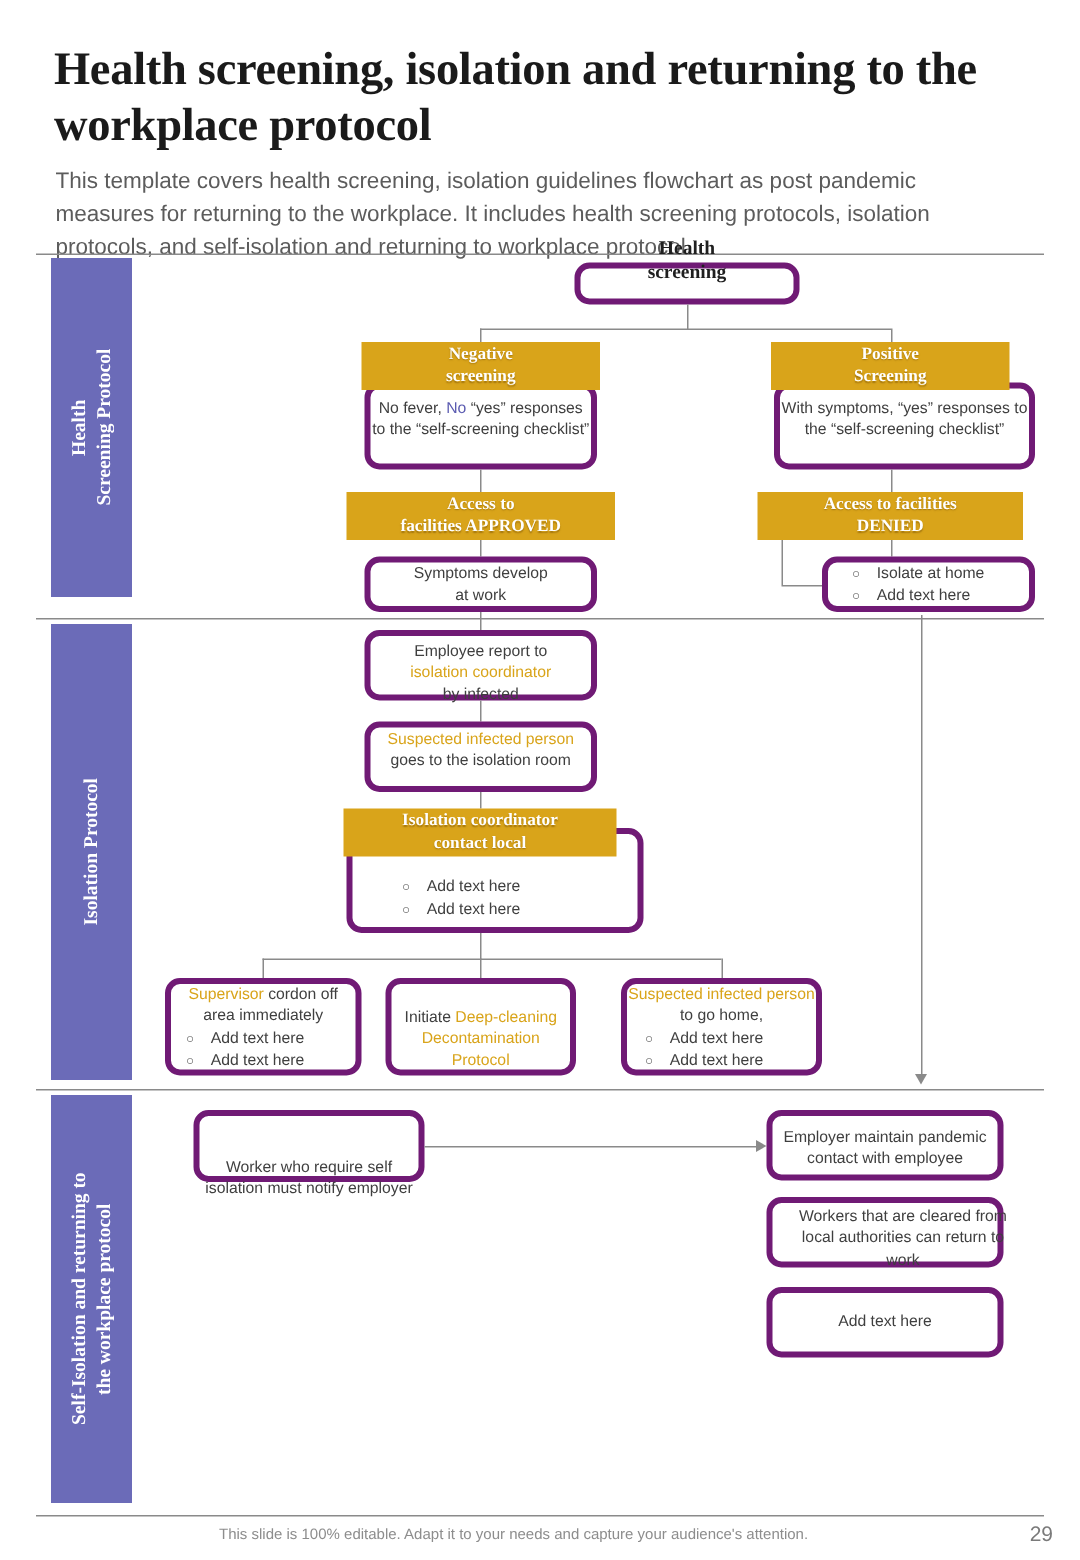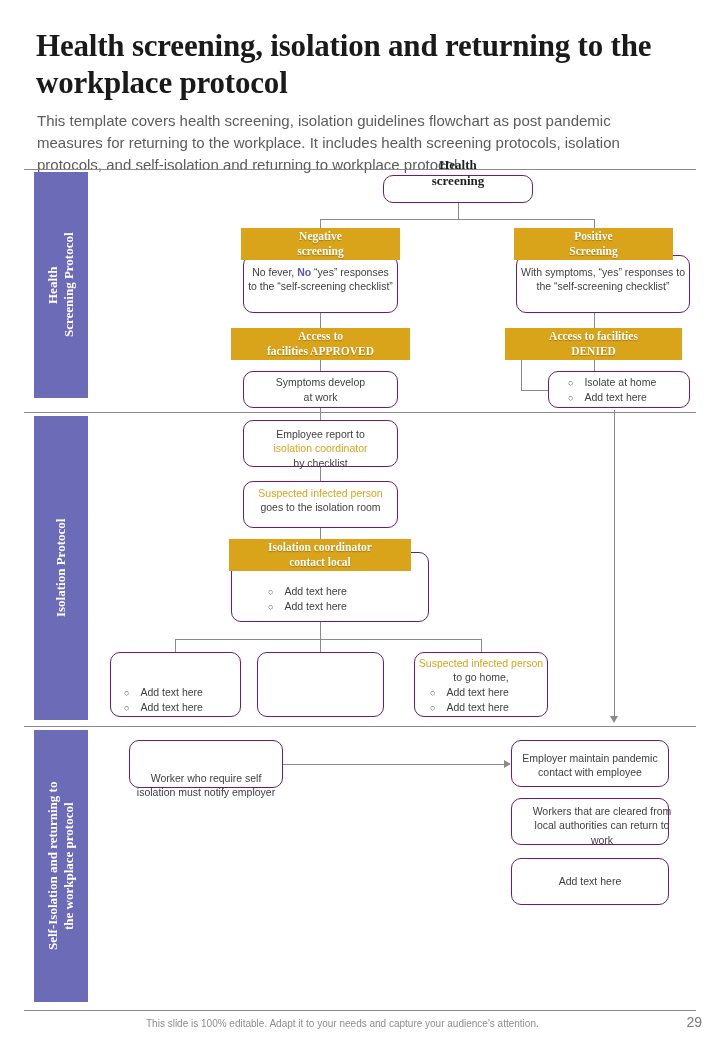--- a/index.html
+++ b/index.html
@@ -30,21 +30,21 @@
   .band-label{
     position:absolute;left:0;top:0;width:100%;height:100%;
     display:flex;align-items:center;justify-content:center;
     color:#ffffff;font-family:"Liberation Serif", serif;font-weight:bold;
     writing-mode:vertical-rl;transform:rotate(180deg);
     text-align:center;line-height:1.25;white-space:pre-line;
   }
 
   
   .rbox{
-    position:absolute;border:1px solid #701a75;border-radius:10px;
+    position:absolute;border:4px solid #701a75;border-radius:10px;
     background:#ffffff;box-sizing:border-box;
     display:flex;align-items:center;justify-content:center;
     text-align:center;font-size:10.5px;line-height:1.35;color:#3f3f3f;
   }
   .goldbar{
     position:absolute;background:#d9a41a;box-sizing:border-box;
     display:flex;align-items:center;justify-content:center;
     color:#ffffff;text-align:center;
     font-family:"Liberation Serif", serif;font-weight:bold;
     font-size:11.5px;line-height:1.3;
@@ -60,21 +60,21 @@
     position:absolute;font-size:10.5px;line-height:1.45;color:#3f3f3f;
     z-index:2;
   }
   .bullets .bi{display:flex;gap:11px;align-items:baseline;}
   .bullets .bi .mk{font-size:9px;color:#555;}
   .txtblock{
     position:absolute;text-align:center;font-size:10.5px;line-height:1.38;
     color:#3f3f3f;z-index:2;
   }
   .gold-t{color:#d9a41a;}
-  .blue-t{color:#5a5ab0;font-weight:bold;}
+  .blue-t{color:#5a5ab0;font-weight:normal;}
 
   
   .ln{position:absolute;background:#8a8a8a;}
   .lnv{width:1px;}
   .lnh{height:1px;}
   .arrow-d{
     position:absolute;width:0;height:0;
     border-left:4px solid transparent;border-right:4px solid transparent;
     border-top:7px solid #8a8a8a;
   }
@@ -169,21 +169,21 @@
 
   <div class="ln lnv" style="left:614px;top:410px;height:308px;"></div>
   <div class="arrow-d" style="left:610px;top:716px;"></div>
 
   <div class="ln lnv" style="left:320px;top:408px;height:12px;"></div>
 
   <div class="rbox" style="left:243px;top:420px;width:155px;height:47px;"></div>
   <div class="txtblock" style="left:248px;top:427px;width:145px;">
     <span>Employee report to</span><br>
     <span class="gold-t">isolation coordinator</span><br>
-    <span>by checklist</span>
+    <span>by infected</span>
   </div>
 
   <div class="ln lnv" style="left:320px;top:467px;height:14px;"></div>
 
   <div class="rbox" style="left:243px;top:481px;width:155px;height:47px;"></div>
   <div class="txtblock" style="left:248px;top:486px;width:145px;">
     <span class="gold-t">Suspected infected person</span><span> goes to the isolation room</span>
   </div>
 
   <div class="ln lnv" style="left:320px;top:528px;height:11px;"></div>
@@ -202,32 +202,38 @@
       </div>
   </div>
 
   <div class="ln lnv" style="left:320px;top:622px;height:18px;"></div>
   <div class="ln lnh" style="left:175px;top:639px;width:306px;"></div>
   <div class="ln lnv" style="left:175px;top:639px;height:13px;"></div>
   <div class="ln lnv" style="left:320px;top:639px;height:13px;"></div>
   <div class="ln lnv" style="left:481px;top:639px;height:13px;"></div>
 
   <div class="rbox" style="left:110px;top:652px;width:131px;height:65px;"></div>
+  <div class="txtblock" style="left:114px;top:656px;width:123px;">
+    <span class="gold-t">Supervisor</span><span> cordon off area immediately</span>
+  </div>
   <div class="bullets" style="left:124px;top:685px;width:110px;">
     <div class="bi">
         <span class="mk">○</span>
         <span>Add text here</span>
       </div>
     <div class="bi">
         <span class="mk">○</span>
         <span>Add text here</span>
       </div>
   </div>
 
   <div class="rbox" style="left:257px;top:652px;width:127px;height:65px;"></div>
+  <div class="txtblock" style="left:261px;top:671px;width:119px;">
+    <span>Initiate </span><span class="gold-t">Deep-cleaning Decontamination Protocol</span>
+  </div>
 
   <div class="rbox" style="left:414px;top:652px;width:134px;height:65px;"></div>
   <div class="txtblock" style="left:418px;top:656px;width:126px;">
     <span class="gold-t">Suspected infected person</span><span> to go home,</span>
   </div>
   <div class="bullets" style="left:430px;top:685px;width:112px;">
     <div class="bi">
         <span class="mk">○</span>
         <span>Add text here</span>
       </div>

